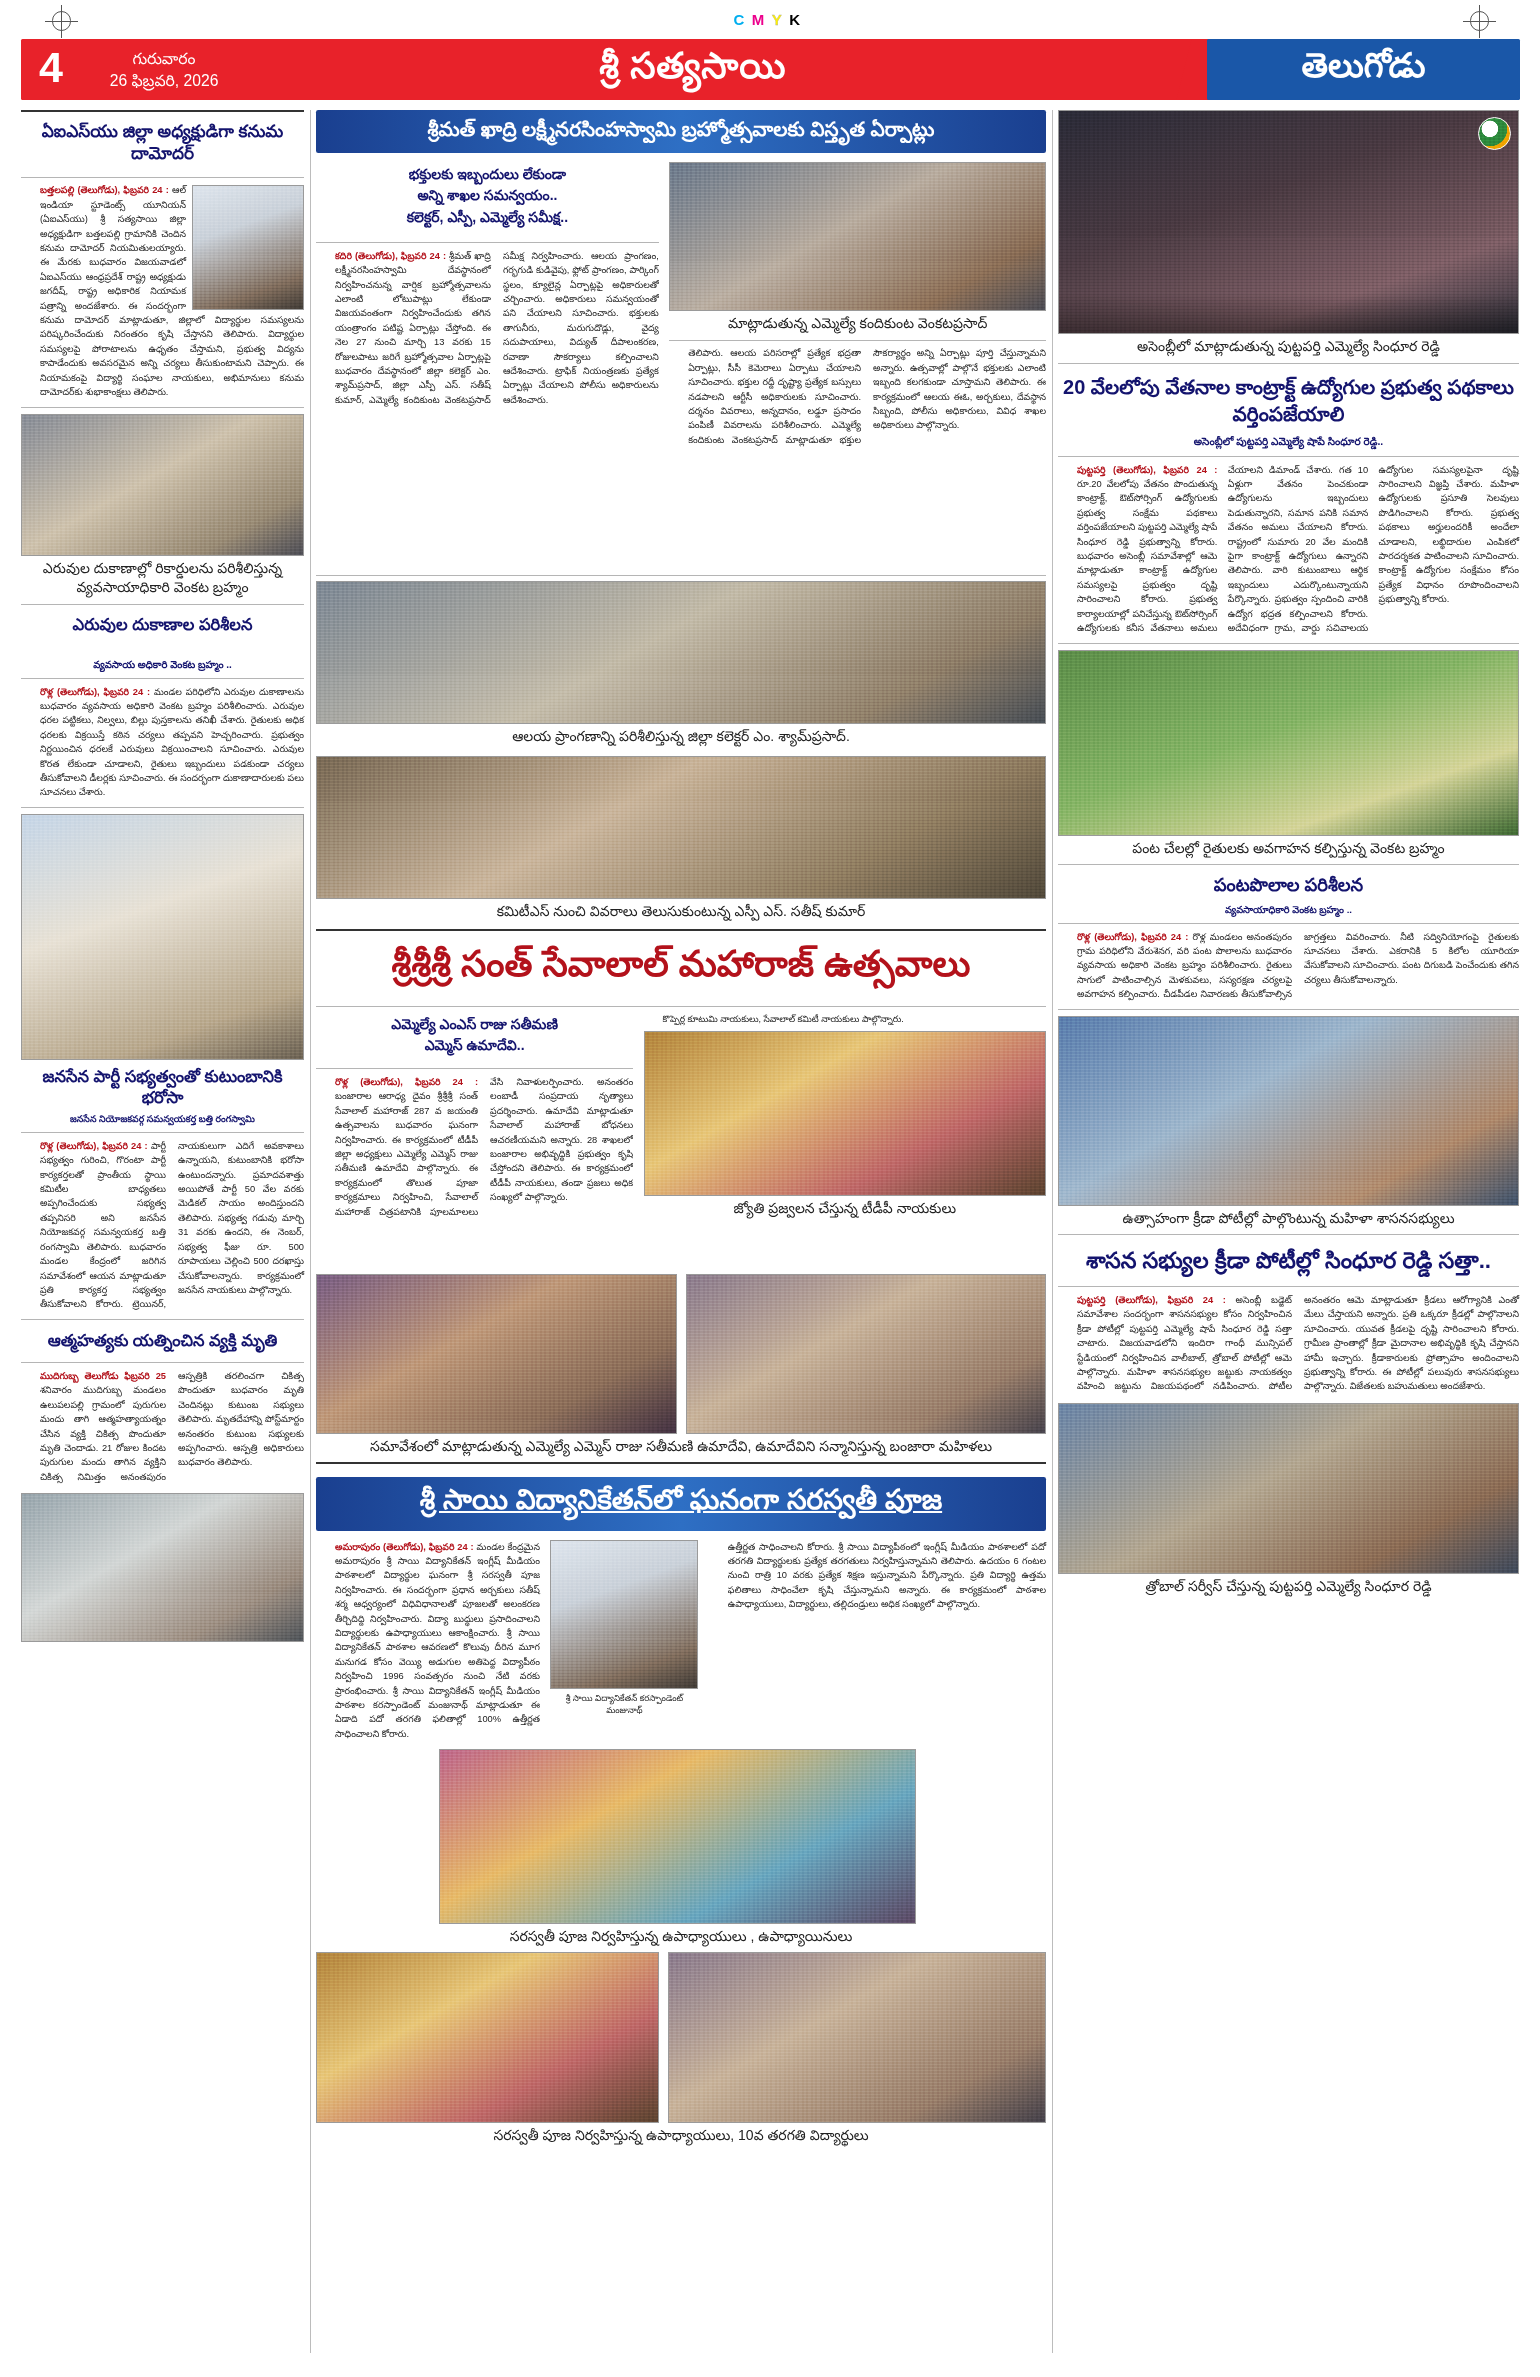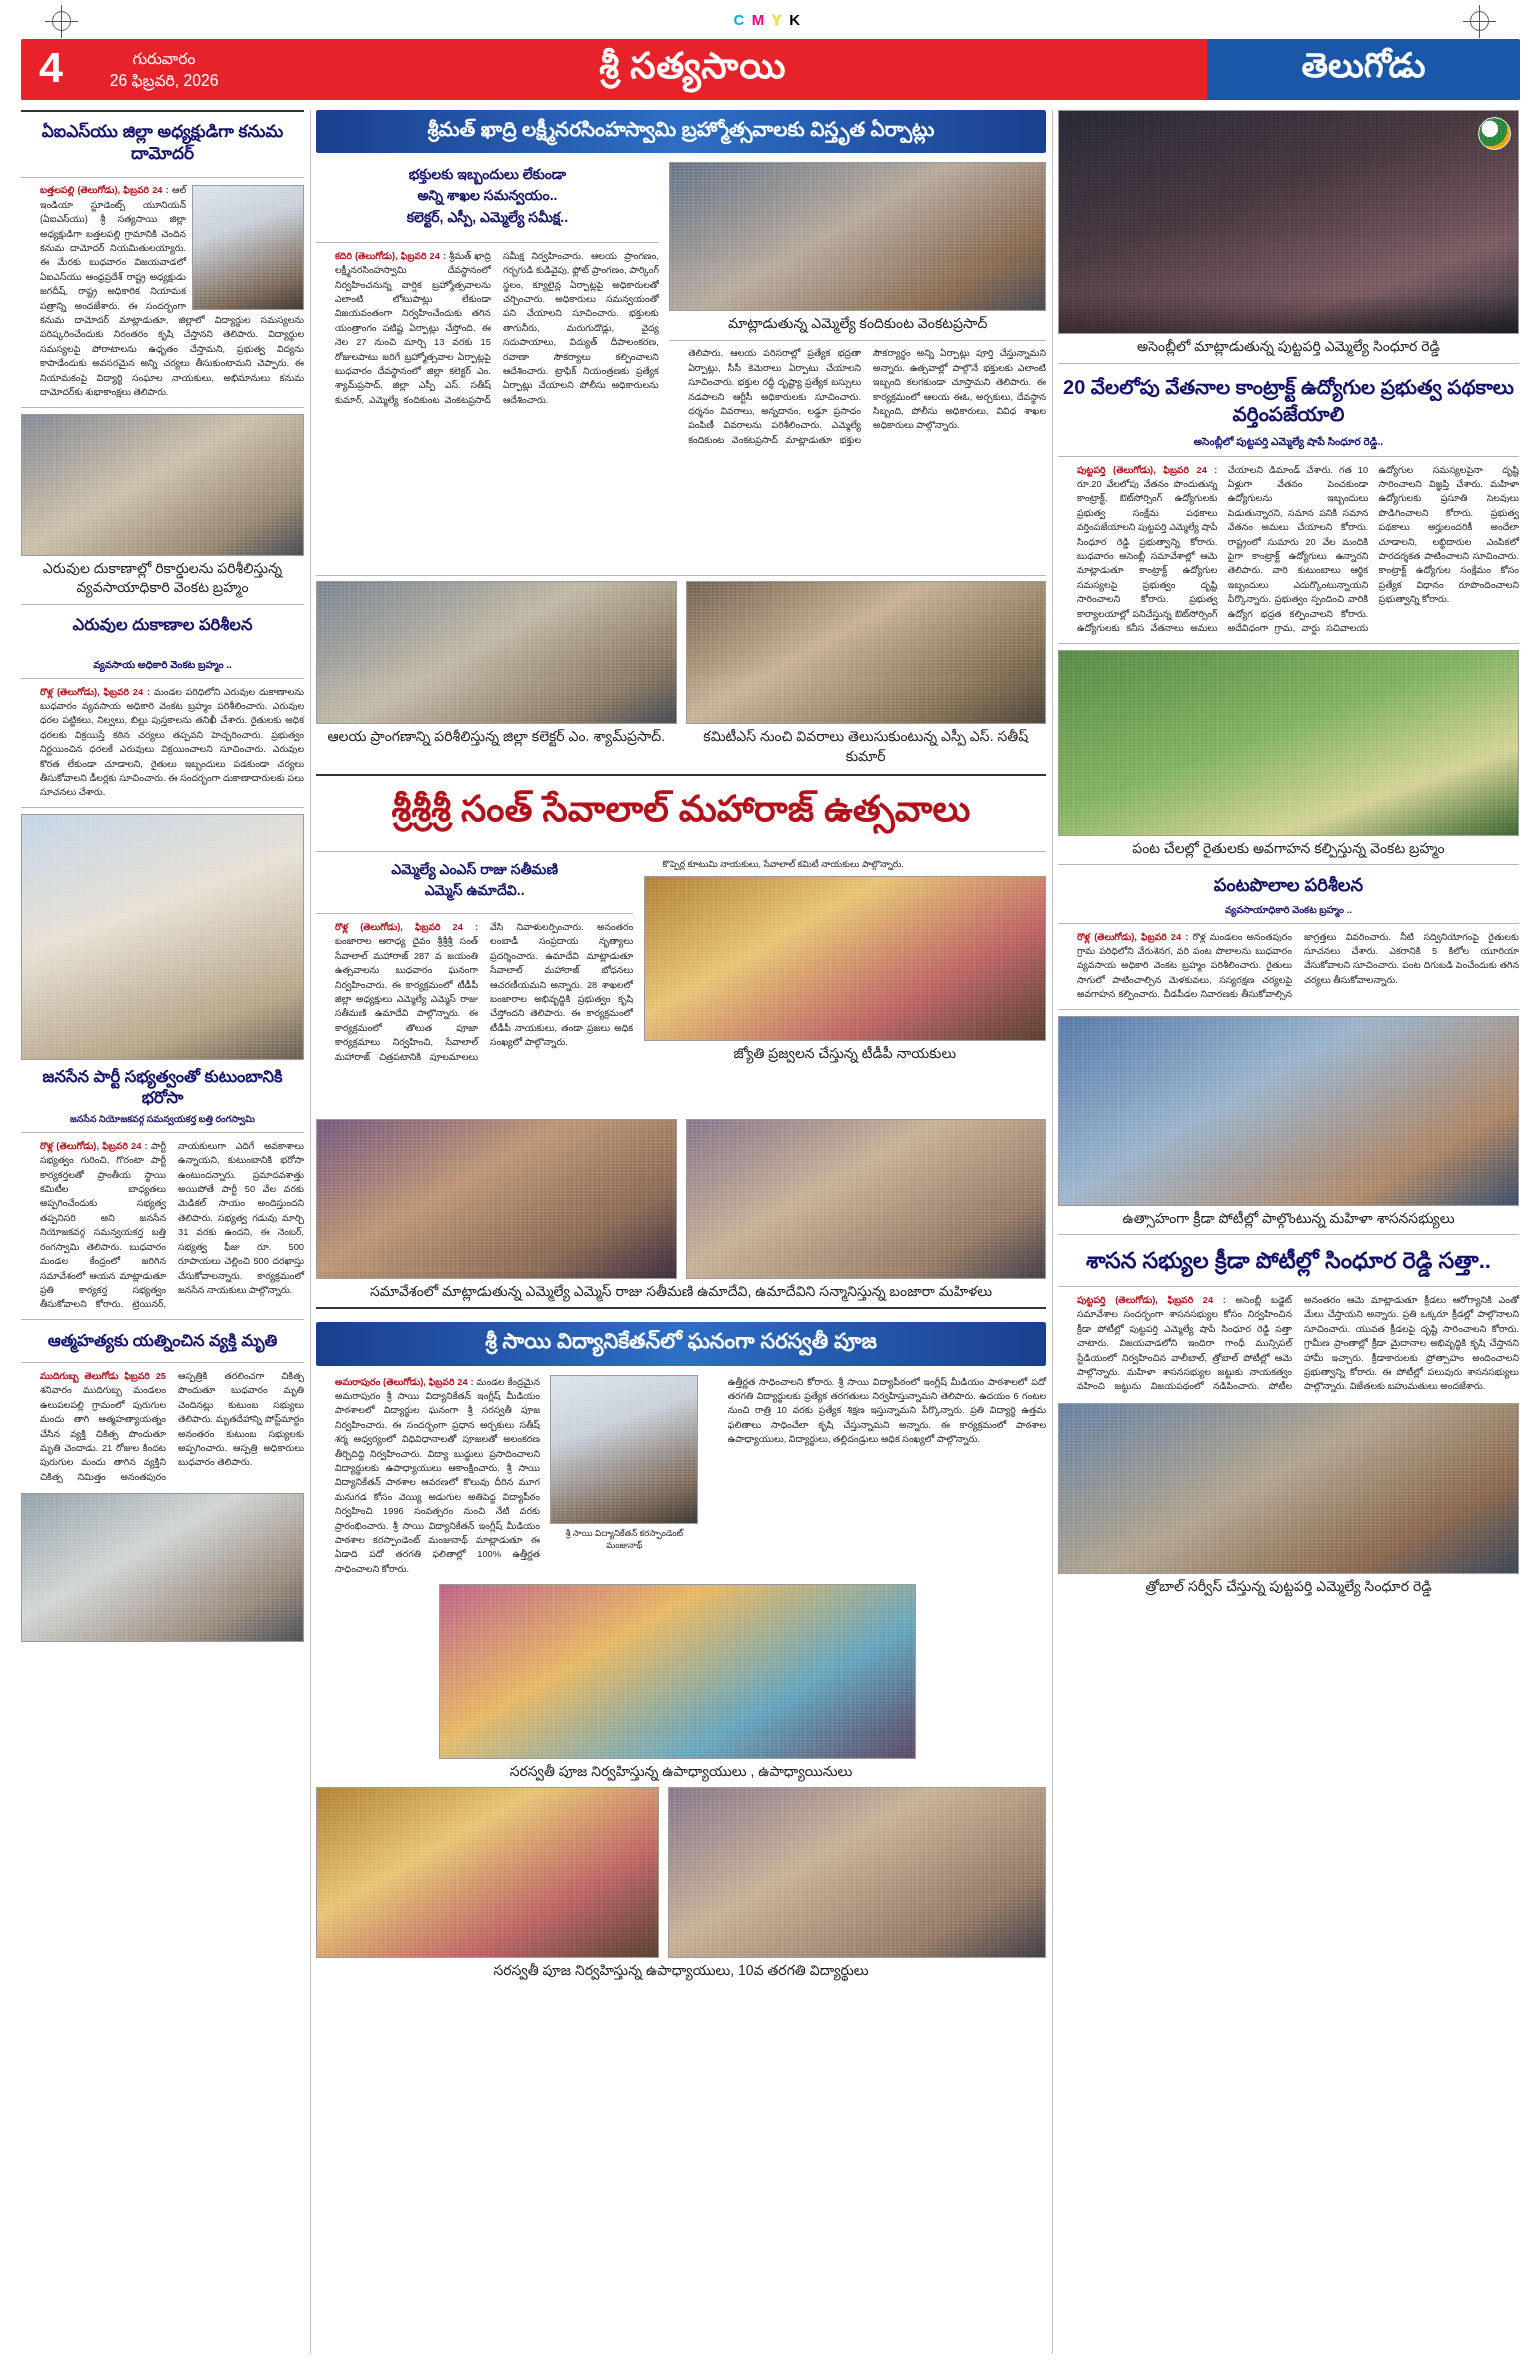--- a/index.html
+++ b/index.html
@@ -284,21 +284,21 @@
           <div class="caption">మాట్లాడుతున్న ఎమ్మెల్యే కందికుంట వెంకటప్రసాద్</div>
           <div class="hr"></div>
           <div class="body-txt two-col" style="height:179px; overflow:hidden;">
             <span>తెలిపారు. ఆలయ పరిసరాల్లో ప్రత్యేక భద్రతా ఏర్పాట్లు, సీసీ కెమెరాలు ఏర్పాటు చేయాలని సూచించారు. భక్తుల రద్దీ దృష్ట్యా ప్రత్యేక బస్సులు నడపాలని ఆర్టీసీ అధికారులకు సూచించారు. దర్శనం వివరాలు, అన్నదానం, లడ్డూ ప్రసాదం పంపిణీ వివరాలను పరిశీలించారు. ఎమ్మెల్యే కందికుంట వెంకటప్రసాద్ మాట్లాడుతూ భక్తుల సౌకర్యార్థం అన్ని ఏర్పాట్లు పూర్తి చేస్తున్నామని అన్నారు. ఉత్సవాల్లో పాల్గొనే భక్తులకు ఎలాంటి ఇబ్బంది కలగకుండా చూస్తామని తెలిపారు. ఈ కార్యక్రమంలో ఆలయ ఈఓ, అర్చకులు, దేవస్థాన సిబ్బంది, పోలీసు అధికారులు, వివిధ శాఖల అధికారులు పాల్గొన్నారు.</span>
           </div>
         </div>
       </div>
 
       <div class="hr"></div>
 
-      <div style="display:flex; gap:9px; margin-top:3px;">
+      <div style="display:flex; gap:9px; margin-top:3px;flex-direction:column;">
         <div style="flex:1;">
           <div class="photo p-inspect grain" style="width:100%;height:143px;">
               <div class="ph-inner"></div>
             </div>
           <div class="caption">ఆలయ ప్రాంగణాన్ని పరిశీలిస్తున్న జిల్లా కలెక్టర్ ఎం. శ్యామ్‌ప్రసాద్.</div>
         </div>
         <div style="flex:1;">
           <div class="photo p-podium grain" style="width:100%;height:143px;">
               <div class="ph-inner"></div>
             </div>
@@ -341,21 +341,21 @@
         <div style="flex:1;">
           <div class="photo p-group grain" style="width:100%;height:160px;">
               <div class="ph-inner"></div>
             </div>
         </div>
       </div>
       <div class="caption">సమావేశంలో మాట్లాడుతున్న ఎమ్మెల్యే ఎమ్మెస్ రాజు సతీమణి ఉమాదేవి, ఉమాదేవిని సన్మానిస్తున్న బంజారా మహిళలు</div>
 
       <div class="hr-thick" style="margin-top:6px;"></div>
 
-      <div class="banner banner-grad" style="font-size:21px;margin-top:13px;">శ్రీ సాయి విద్యానికేతన్‌లో ఘనంగా సరస్వతీ పూజ</div>
+      <div class="banner banner-grad" style="font-size:28px;margin-top:13px;text-decoration:underline;">శ్రీ సాయి విద్యానికేతన్‌లో ఘనంగా సరస్వతీ పూజ</div>
 
       <div style="display:flex; gap:10.4px; margin-top:9px;">
         <div style="width:224px;">
           <div class="body-txt">
             <span class="byline">అమరాపురం</span>
             <span class="byline paper">(తెలుగోడు)</span><span class="byline">, ఫిబ్రవరి 24 :</span>
             <span>మండల కేంద్రమైన అమరాపురం శ్రీ సాయి విద్యానికేతన్ ఇంగ్లీష్ మీడియం పాఠశాలలో విద్యార్థుల ఘనంగా శ్రీ సరస్వతీ పూజ నిర్వహించారు. ఈ సందర్భంగా ప్రధాన అర్చకులు సతీష్ శర్మ ఆధ్వర్యంలో విధివిధానాలతో పూజలతో అలంకరణ తీర్చిదిద్ది నిర్వహించారు. విద్యా బుద్ధులు ప్రసాదించాలని విద్యార్థులకు ఉపాధ్యాయులు ఆకాంక్షించారు. శ్రీ సాయి విద్యానికేతన్ పాఠశాల ఆవరణలో కొలువు దీరిన మూగ మనుగడ కోసం వెయ్యి అడుగుల అతిపెద్ద విద్యాపీఠం నిర్వహించి 1996 సంవత్సరం నుంచి నేటి వరకు ప్రారంభించారు. శ్రీ సాయి విద్యానికేతన్ ఇంగ్లీష్ మీడియం పాఠశాల కరస్పాండెంట్ మంజునాథ్ మాట్లాడుతూ ఈ ఏడాది పదో తరగతి ఫలితాల్లో 100% ఉత్తీర్ణత సాధించాలని కోరారు.</span>
           </div>
         </div>
         <div style="width:148px;">

